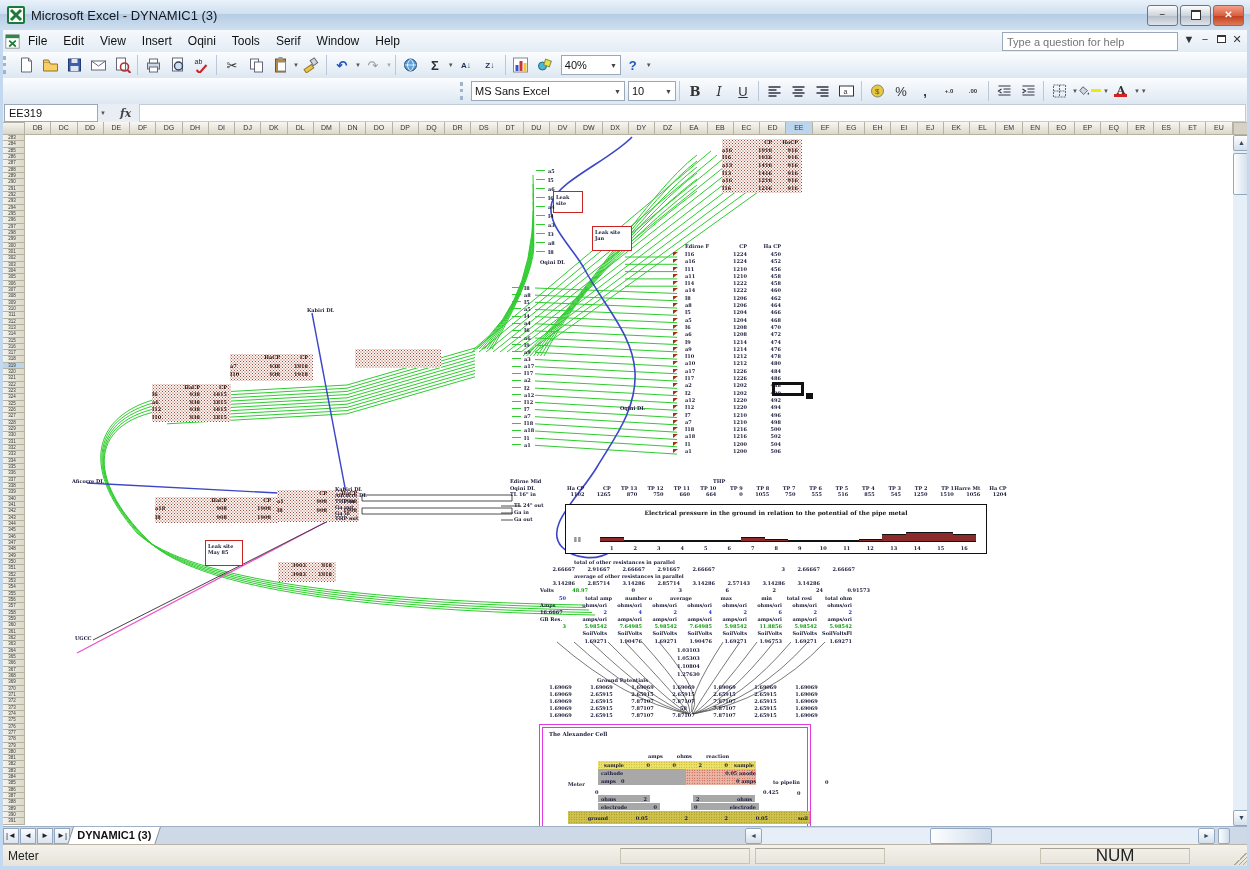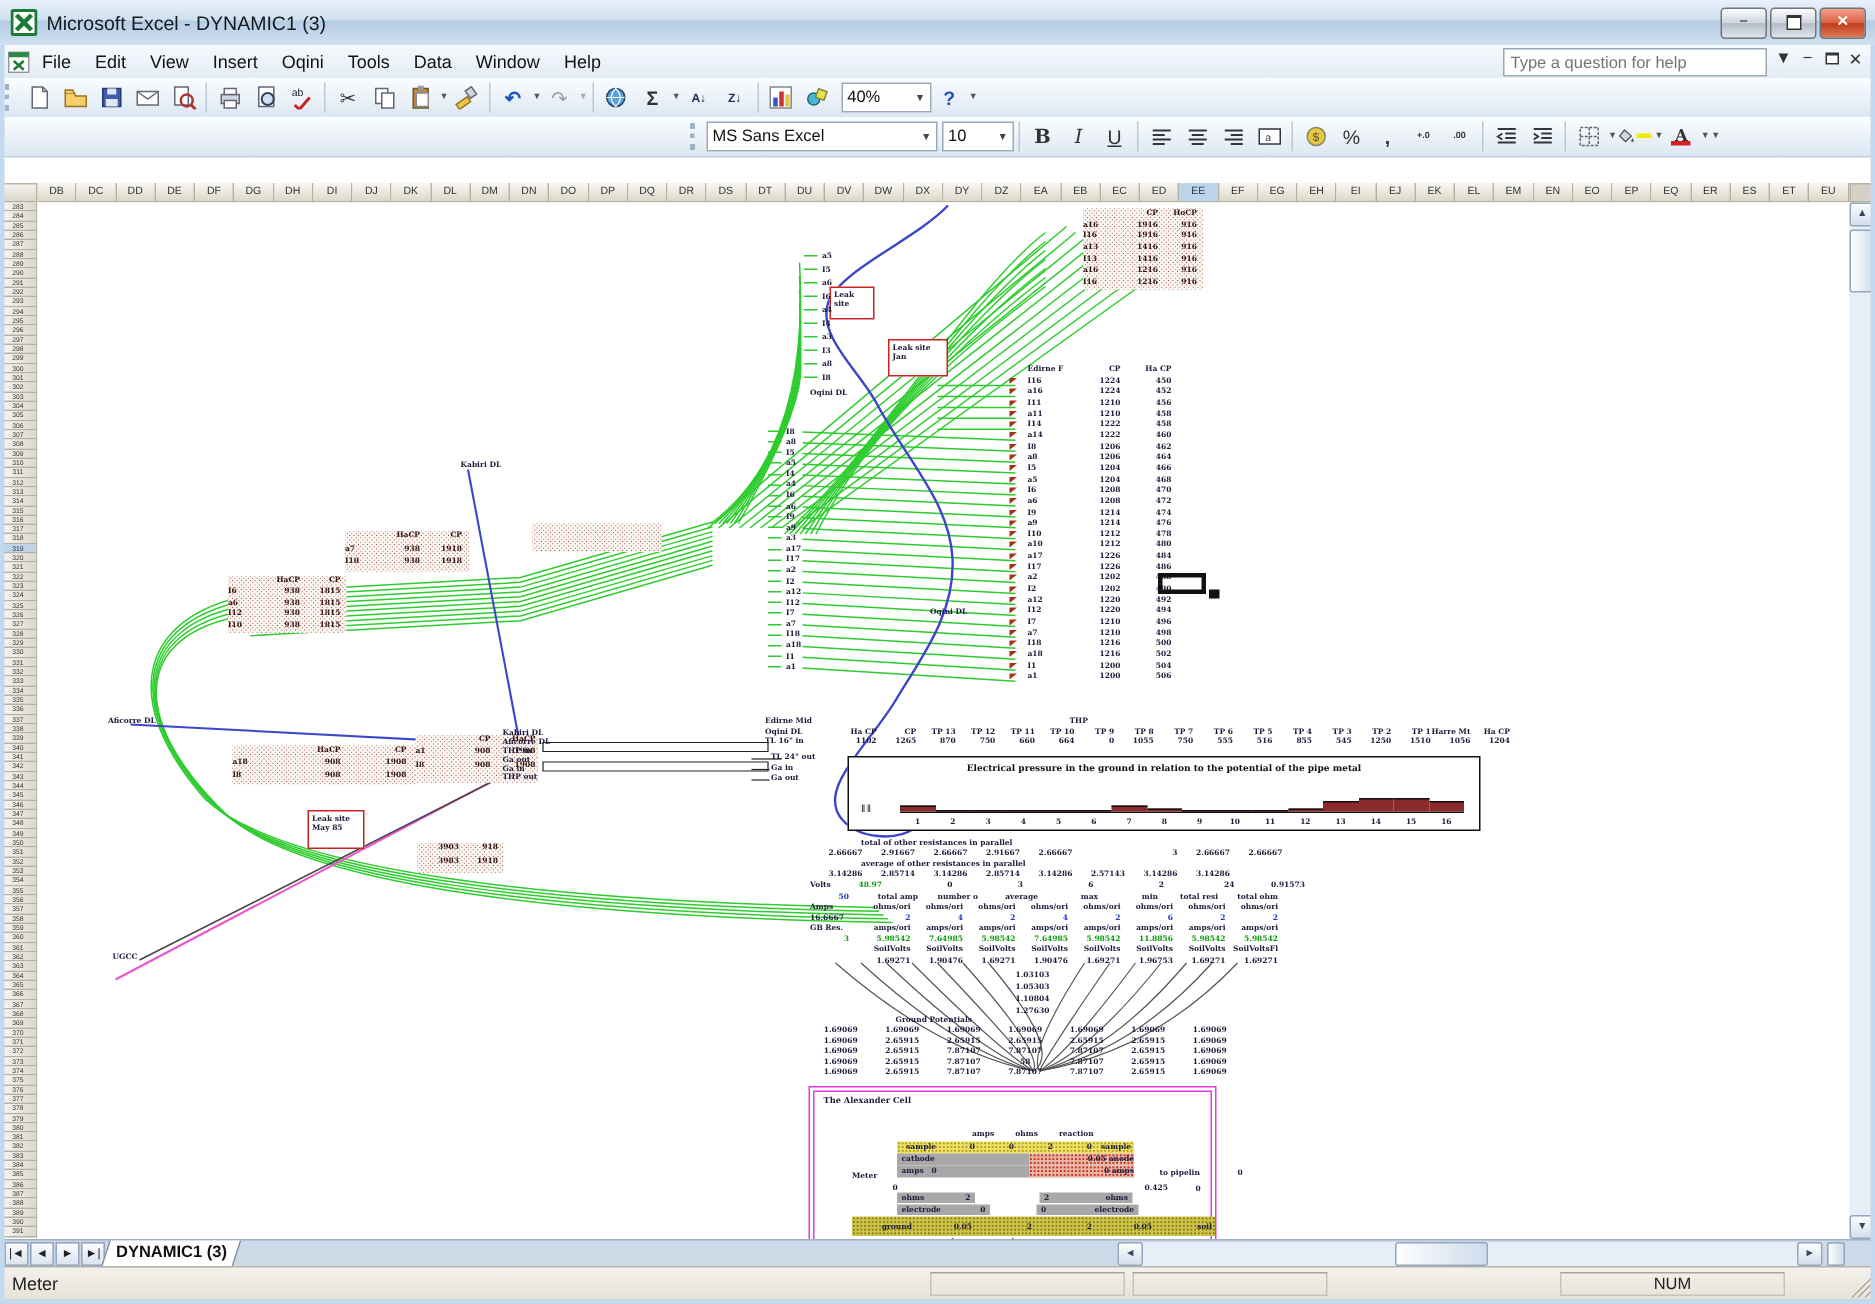--- a/index.html
+++ b/index.html
@@ -112,21 +112,21 @@
   .navbtn{position:absolute;top:1px;width:16px;height:16px;background:linear-gradient(#fbfcfe,#dbe4ef);border:1px solid #93a8c0;
     font-size:8px;color:#222;text-align:center;line-height:14px;cursor:pointer;box-sizing:border-box;}
   .sheettab{position:absolute;left:70px;top:0;height:17px;background:#fff;border:1px solid #7c8ca0;border-top:none;
     transform:skewX(-18deg);width:86px;cursor:pointer;}
   .sheettab span{display:block;transform:skewX(18deg);font-size:11px;font-weight:bold;color:#111;text-align:center;line-height:16px;}
   .hscroll{position:absolute;left:745px;top:1px;width:470px;height:16px;background:#e6eef7;}
   
   .statusbar{position:absolute;left:0;top:844px;width:1250px;height:22px;background:linear-gradient(#f4f2ec,#e6e2d8);
     border-top:1px solid #b9b4a6;font-size:12px;color:#222;}
   .panel{position:absolute;top:3px;height:16px;border:1px solid #c8c3b4;border-top-color:#a8a396;box-sizing:border-box;
-    font-size:11px;text-align:center;line-height:14px;color:#222;}
+    font-size:17px;text-align:center;line-height:14px;color:#222;}
   .gripc{position:absolute;right:2px;bottom:2px;width:14px;height:14px;
     background:linear-gradient(135deg,transparent 50%,#b0aa98 50%,#b0aa98 55%,transparent 55%,transparent 65%,#b0aa98 65%,#b0aa98 70%,transparent 70%,transparent 80%,#b0aa98 80%,#b0aa98 85%,transparent 85%);}
 </style>
 </head>
 <body>
 
 <div class="win">
 
   <div class="titlebar">
     <svg class="appicon" viewBox="0 0 18 18">
@@ -149,21 +149,21 @@
       <path d="M5 8 L13 15 M13 8 L5 15" stroke="#1c7a38" stroke-width="2"></path>
     </svg>
     <div style="display:flex">
 
     <span class="menu-item">File</span>
         <span class="menu-item">Edit</span>
         <span class="menu-item">View</span>
         <span class="menu-item">Insert</span>
         <span class="menu-item">Oqini</span>
         <span class="menu-item">Tools</span>
-        <span class="menu-item">Data</span>
+        <span class="menu-item">Serif</span>
         <span class="menu-item">Window</span>
         <span class="menu-item">Help</span>
       </div>
     <input class="helpbox" placeholder="Type a question for help" style="">
     <span class="mini-ctl" style="right:52px">▼</span>
     <span class="mini-ctl" style="right:36px">−</span>
     <span class="mini-ctl" style="right:20px"><span class="restore-glyph" style="margin-top:2px;width:7px;height:5px"></span></span>
     <span class="mini-ctl" style="right:4px">✕</span>
   </div>
 
@@ -357,20 +357,28 @@
       </span>
     <span class="drop">▼</span>
     <span class="tbtn" style="flex-direction:column;font-family:'DejaVu Serif',serif;font-weight:bold;font-size:11px;line-height:10px">
         <span>A</span>
         <span class="colorbar" style="background:#d42222"></span>
       </span>
     <span class="drop">▼</span>
     <span class="drop">▼</span>
   </div>
 
+  <div class="formulabar">
+    <span class="namebox" style="margin-left:4px">
+        <span>EE319</span>
+      </span>
+    <span class="drop" style="margin:0 6px 0 2px">▼</span>
+    <span class="fxlab">fx</span>
+    <span class="fbar-field"></span>
+  </div>
 
   <div class="sheet">
     <div class="corner"></div>
     <div class="colhead" id="colhead">
 
     <div class="ch">DB</div>
         <div class="ch">DC</div>
         <div class="ch">DD</div>
         <div class="ch">DE</div>
         <div class="ch">DF</div>

